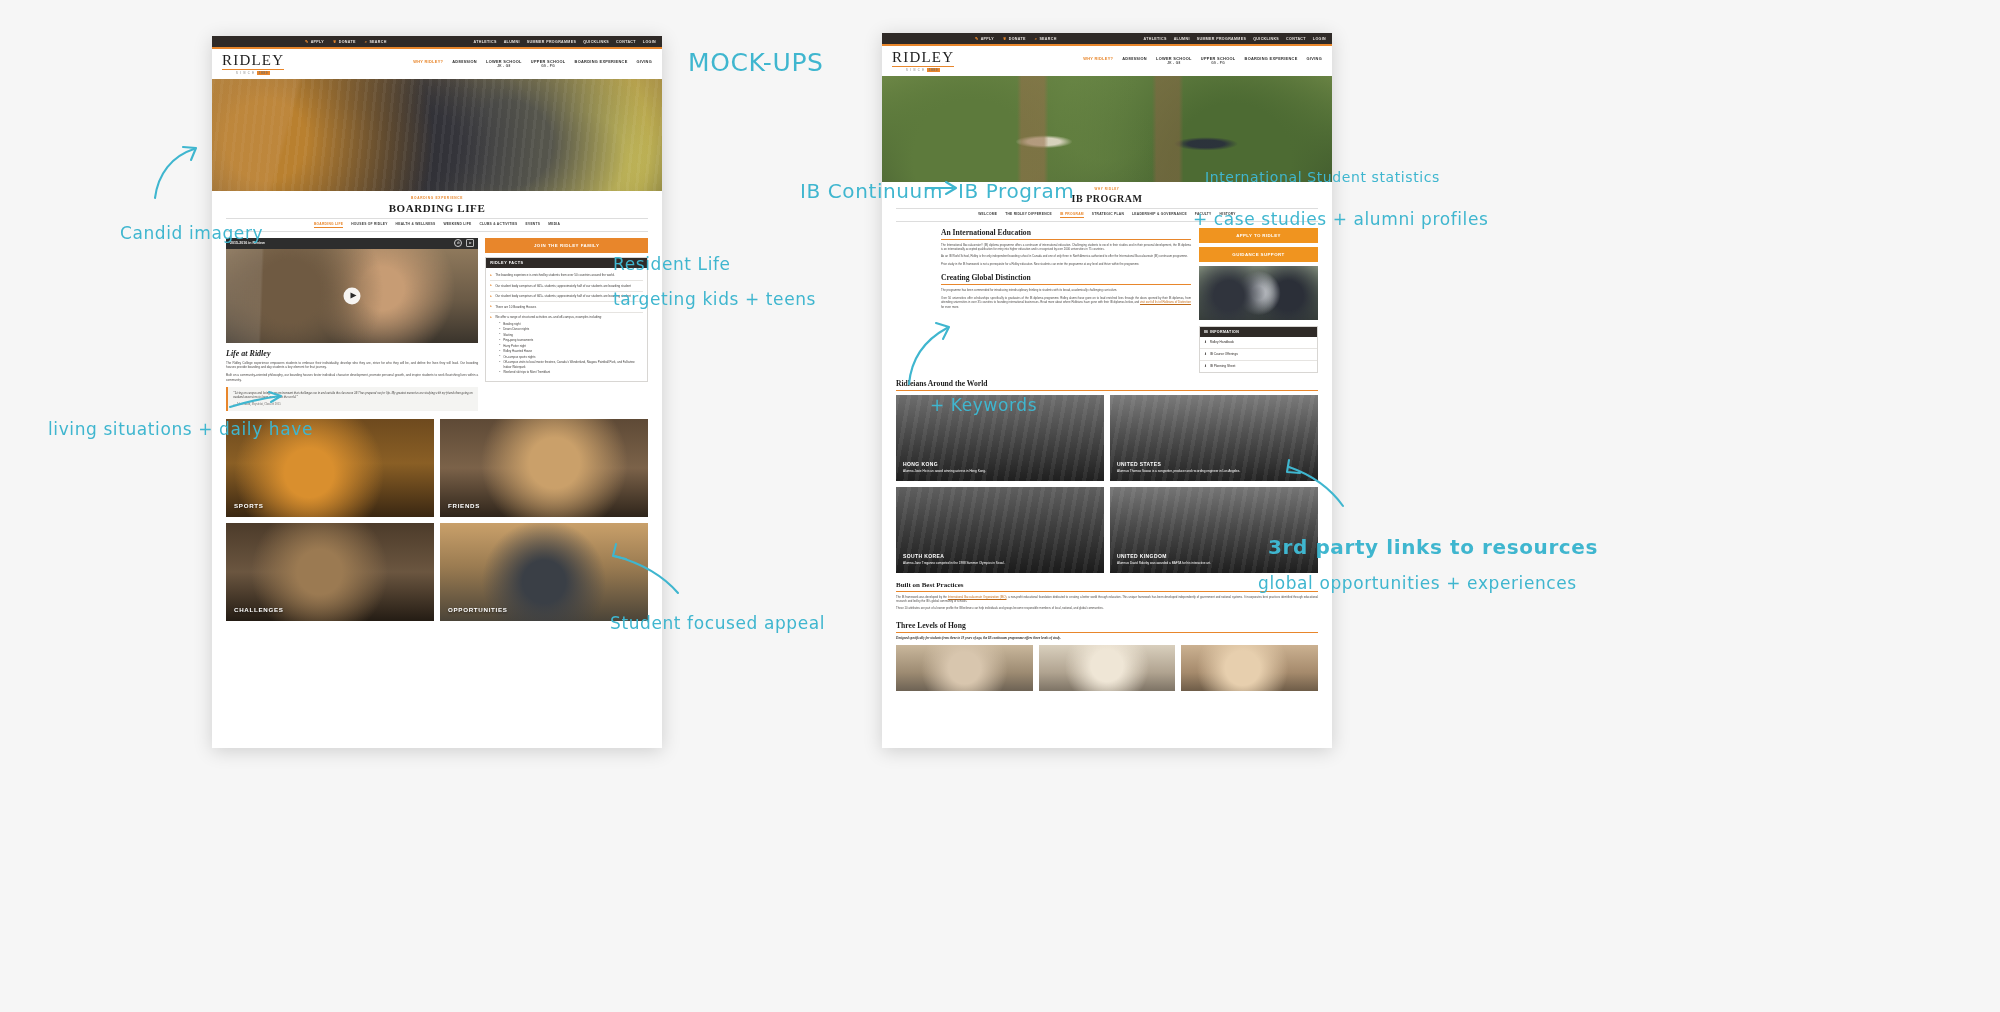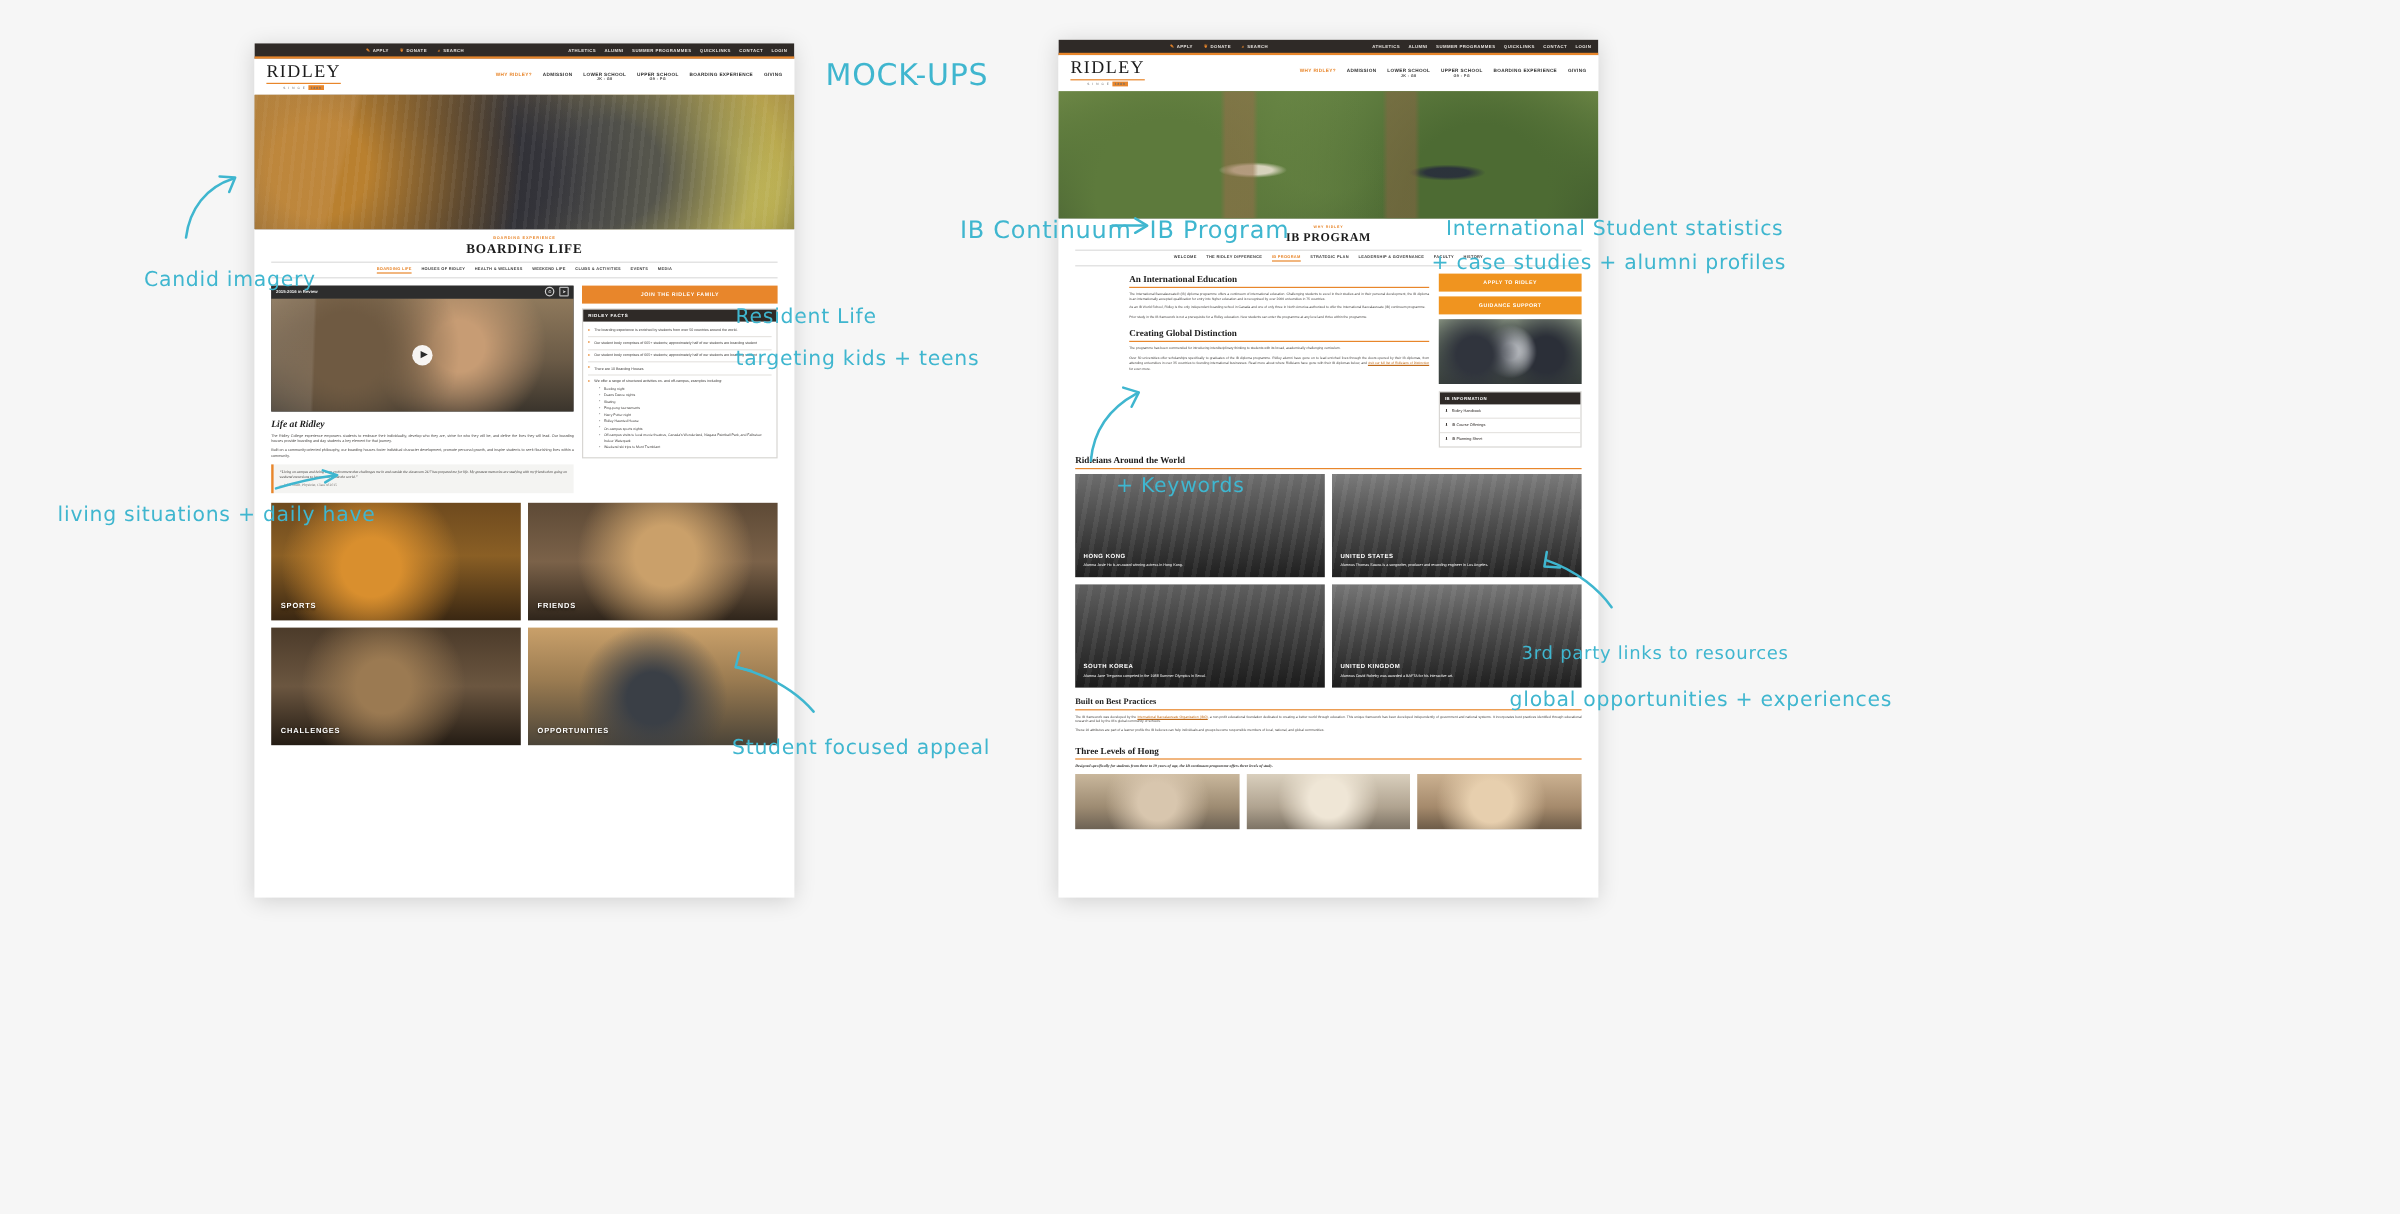--- a/index.html
+++ b/index.html
@@ -504,29 +504,29 @@
   </svg>
   <div class="ann" style="left:610px;top:612px;font-size:17px;">Student focused appeal</div>
 
   <div class="ann" style="left:800px;top:178px;font-size:20px;">IB Continuum</div>
   <svg class="arrow" style="left:926px;top:178px;width:32px;height:20px" viewBox="0 0 32 20">
     <path d="M1 10 H27"></path>
       <path d="M20 4 L30 10 L20 16"></path>
   </svg>
   <div class="ann" style="left:958px;top:178px;font-size:20px;">IB Program</div>
 
-  <div class="ann" style="left:1205px;top:180px;font-size:17px;">International Student statistics</div>
+  <div class="ann" style="left:1205px;top:168px;font-size:14px;">International Student statistics</div>
   <div class="ann" style="left:1193px;top:208px;font-size:17px;text-align:center;">+ case studies + alumni profiles</div>
 
   <svg class="arrow" style="left:905px;top:318px;width:48px;height:68px" viewBox="0 0 48 68">
     <path d="M4 66 C6 44 16 24 42 10"></path>
       <path d="M31 5 L44 9 L38 21"></path>
   </svg>
   <div class="ann" style="left:930px;top:394px;font-size:17px;">+ Keywords</div>
 
   <svg class="arrow" style="left:1285px;top:458px;width:60px;height:52px" viewBox="0 0 60 52">
     <path d="M58 48 C48 34 30 18 4 9"></path>
       <path d="M4 2 L2 14 L15 15"></path>
   </svg>
-  <div class="ann" style="left:1268px;top:534px;font-size:15px;">3rd party links to resources</div>
+  <div class="ann" style="left:1268px;top:534px;font-size:20px;font-weight:bold;">3rd party links to resources</div>
   <div class="ann" style="left:1258px;top:572px;font-size:17px;">global opportunities + experiences</div>
 
 </div>
 
 </body></html>

